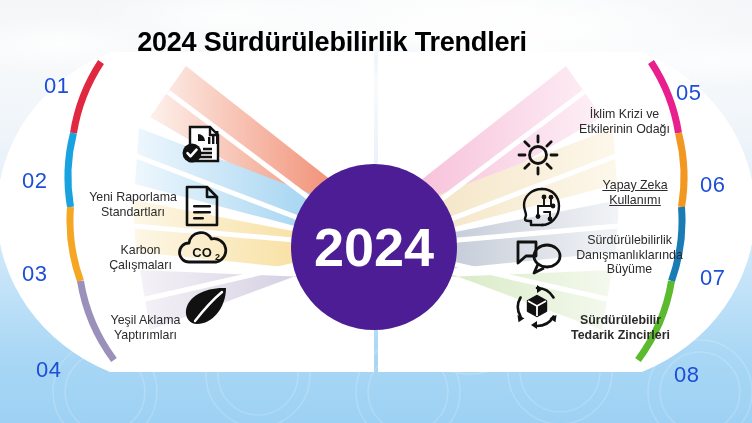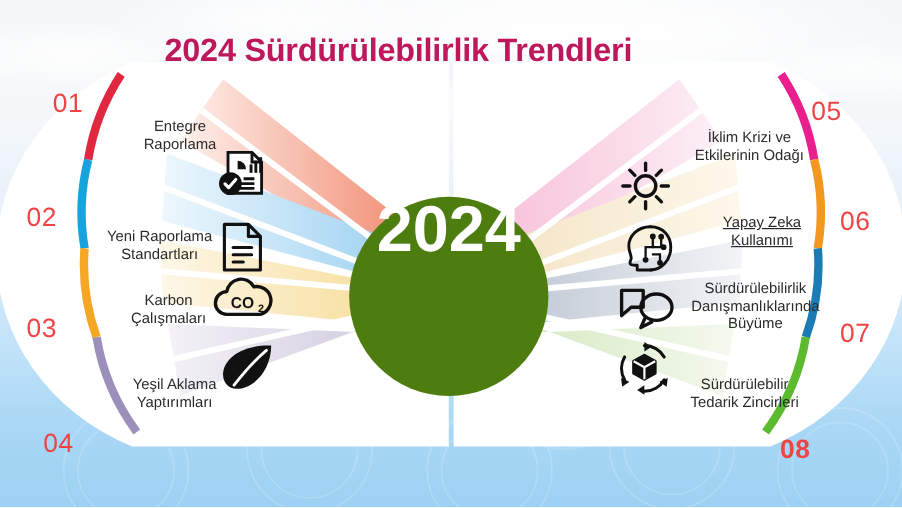--- a/index.html
+++ b/index.html
@@ -45,37 +45,37 @@
   .arc-svg {
     position: absolute; left: 0; top: 0;
     width: 752px; height: 423px;
   }
   
   .center-circle {
     position: absolute;
     left: 291px; top: 164px;
     width: 166px; height: 166px;
     border-radius: 50%;
-    background: #4d7c0f;
-    display: flex; align-items: flex-start; justify-content: center;
+    background: #4c1d95;
+    display: flex; align-items: center; justify-content: center;
     box-shadow: 0 0 0 0 rgba(0,0,0,0);
   }
   .center-circle .yr {
     color: #ffffff;
     font-size: 54px;
     font-weight: 700;
     letter-spacing: 0px;
     font-family: "Liberation Sans", sans-serif;
     line-height: 1;
   }
   
   .num {
     position: absolute;
     font-size: 22px;
-    color: #ef4444;
+    color: #1d4ed8;
     font-weight: 400;
     font-family: "Liberation Sans", sans-serif;
     letter-spacing: .5px;
   }
   
   .lbl {
     position: absolute;
     font-size: 12.4px;
     line-height: 14.6px;
     color: #2b2b2b;
@@ -88,21 +88,21 @@
   .icn { position: absolute; }
   .icn svg { display: block; }
   
   .title {
     position: absolute;
     left: 0; top: 27px;
     width: 664px;
     text-align: center;
     font-size: 27px;
     font-weight: 700;
-    color: #be185d;
+    color: #000000;
     font-family: "Liberation Sans", sans-serif;
     letter-spacing: -0.2px;
   }
 </style>
 </head>
 <body>
 
 <div id="stage">
 
   <div class="bg-sky"></div>
@@ -215,39 +215,37 @@
   <div class="title">2024 Sürdürülebilirlik Trendleri</div>
 
   <div class="num" style="left:44px; top:73px;">01</div>
   <div class="num" style="left:22px; top:168px;">02</div>
   <div class="num" style="left:22px; top:261px;">03</div>
   <div class="num" style="left:36px; top:357px;">04</div>
 
   <div class="num" style="left:676px; top:80px;">05</div>
   <div class="num" style="left:700px; top:172px;">06</div>
   <div class="num" style="left:700px; top:265px;">07</div>
-  <div class="num" style="left:650px; top:362px;font-weight:bold;">08</div>
-
-  <div class="lbl l" style="left:85px;  top:98px;  width:130px;">Entegre
-Raporlama</div>
+  <div class="num" style="left:674px; top:362px;">08</div>
+
   <div class="lbl l" style="left:63px;  top:178px; width:140px;margin-top:12px;">Yeni Raporlama
 Standartları</div>
   <div class="lbl l" style="left:78px;  top:243px; width:125px;">Karbon
 Çalışmaları</div>
   <div class="lbl r" style="left:552px; top:107px; width:145px;">İklim Krizi ve
 Etkilerinin Odağı</div>
 
   <div class="lbl l" style="left:78px;  top:313px; width:135px;">Yeşil Aklama
 Yaptırımları</div>
   <div class="lbl r" style="left:570px; top:178px; width:130px;text-decoration:underline;">Yapay Zeka
 Kullanımı</div>
   <div class="lbl r" style="left:552px; top:233px; width:155px;">Sürdürülebilirlik
 Danışmanlıklarında
 Büyüme</div>
-  <div class="lbl r" style="left:548px; top:313px; width:145px;">Sürdürülebilir
+  <div class="lbl r" style="left:548px; top:313px; width:145px;font-weight:bold;">Sürdürülebilir
 Tedarik Zincirleri</div>
 
   <div class="icn" style="left:176px; top:119px;">
     <svg width="50" height="50" viewBox="0 0 50 50">
       <g fill="none" stroke="#111" stroke-width="2.4">
         <path d="M14 8 h20 l8 8 v26 h-28 z" fill="#fff"></path>
         <path d="M34 8 v8 h8"></path>
         <path d="M22 34 h14 M22 38 h14 M27 30 h9"></path>
       </g>
       <g fill="#111">

